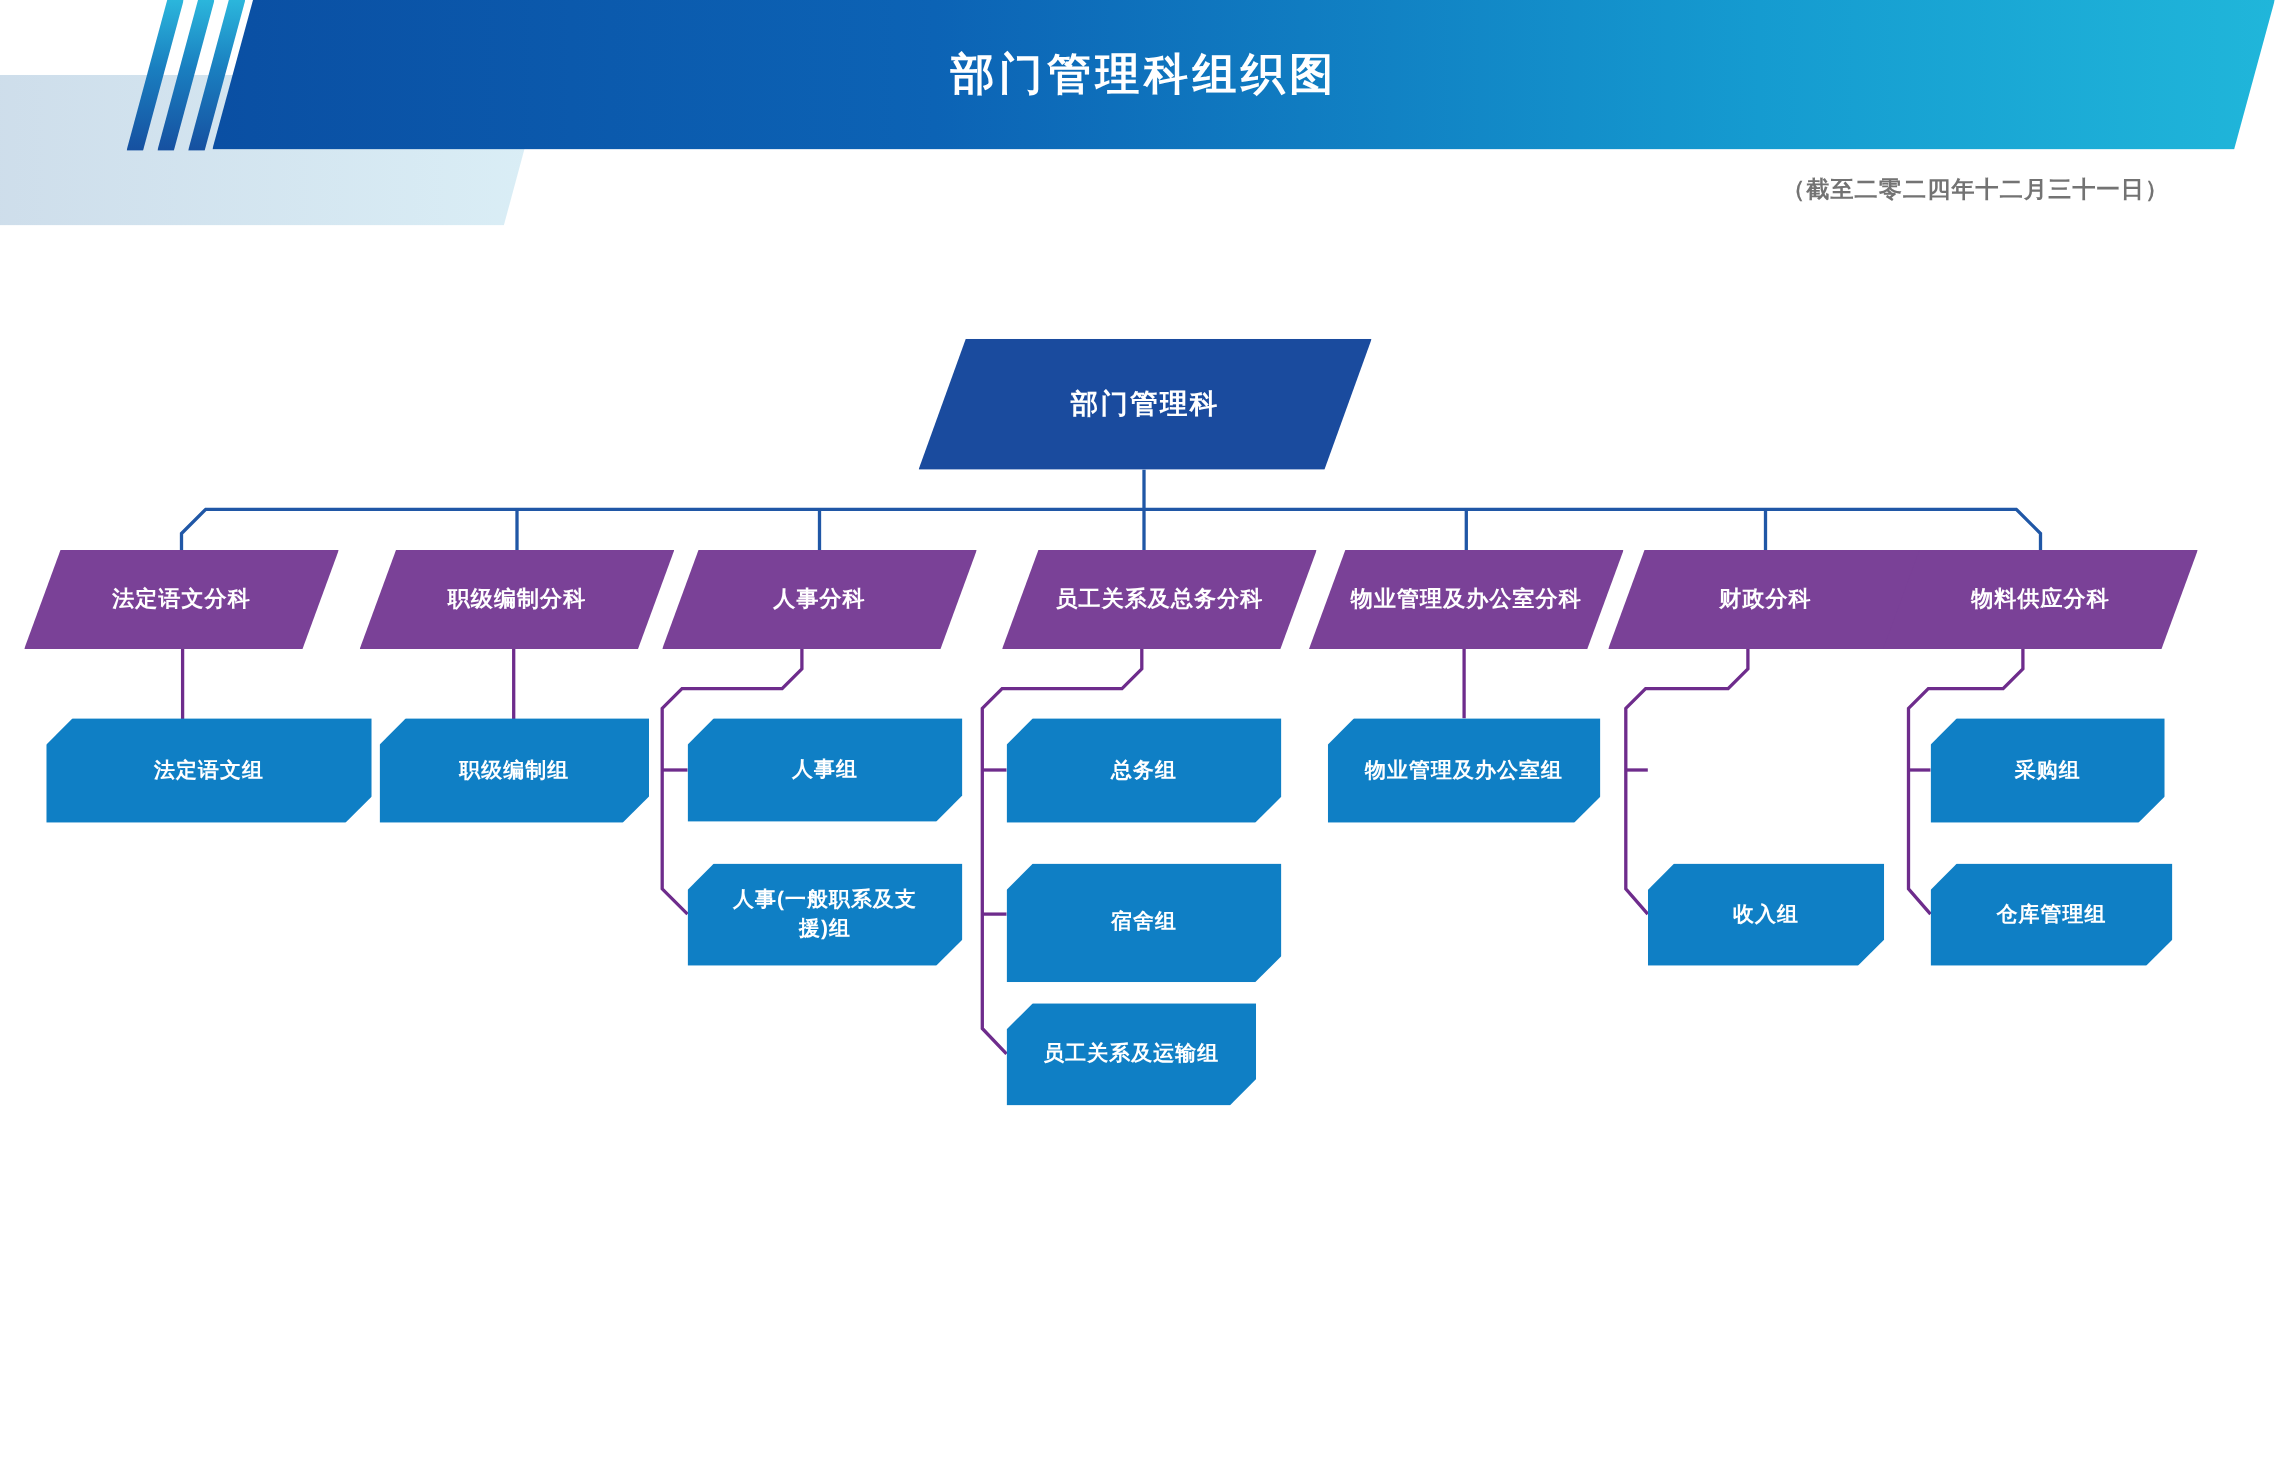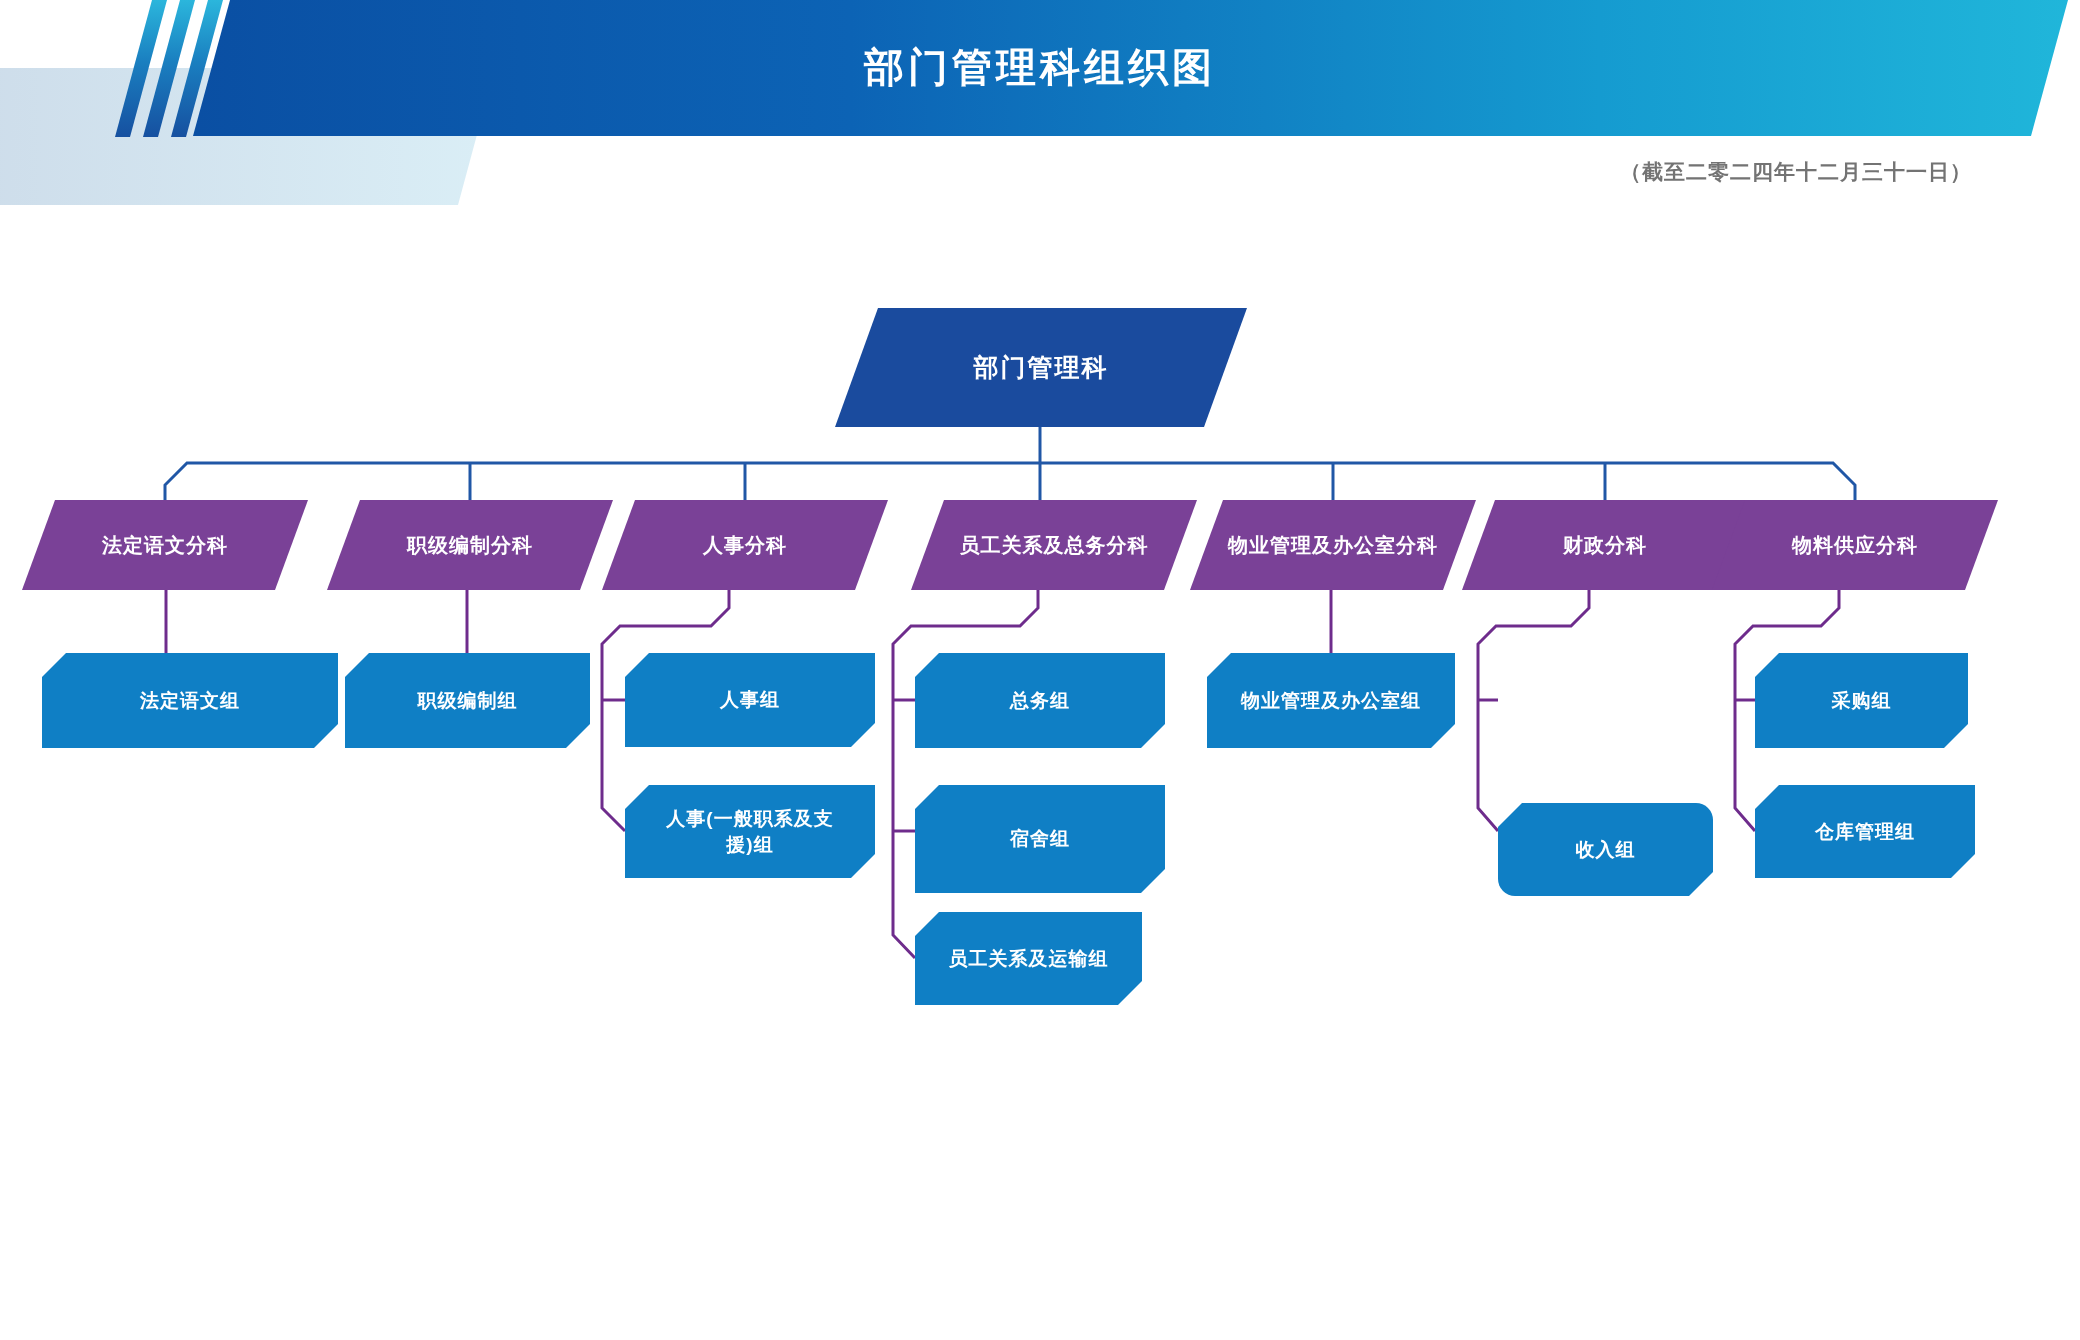--- a/index.html
+++ b/index.html
@@ -106,17 +106,17 @@
   <div class="node child-node" style="left:42px;top:653px;width:296px;height:95px;">法定语文组</div>
   <div class="node child-node" style="left:345px;top:653px;width:245px;height:95px;">职级编制组</div>
   <div class="node child-node" style="left:625px;top:653px;width:250px;height:94px;">人事组</div>
   <div class="node child-node" style="left:625px;top:785px;width:250px;height:93px;">
        <span class="wrap-narrow">人事(一般职系及支援)组</span>
     </div>
   <div class="node child-node" style="left:915px;top:653px;width:250px;height:95px;">总务组</div>
   <div class="node child-node" style="left:915px;top:785px;width:250px;height:108px;">宿舍组</div>
   <div class="node child-node" style="left:915px;top:912px;width:227px;height:93px;">员工关系及运输组</div>
   <div class="node child-node" style="left:1207px;top:653px;width:248px;height:95px;">物业管理及办公室组</div>
-  <div class="node child-node" style="left:1498px;top:803px;width:215px;height:93px;border-radius:17px;">收入组</div>
+  <div class="node child-node" style="left:1498px;top:785px;width:215px;height:93px;">收入组</div>
   <div class="node child-node" style="left:1755px;top:653px;width:213px;height:95px;">采购组</div>
   <div class="node child-node" style="left:1755px;top:785px;width:220px;height:93px;">仓库管理组</div>
 
 </div>
 
 </body></html>

